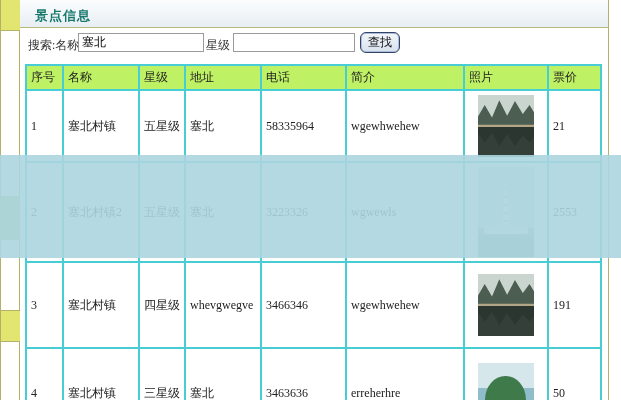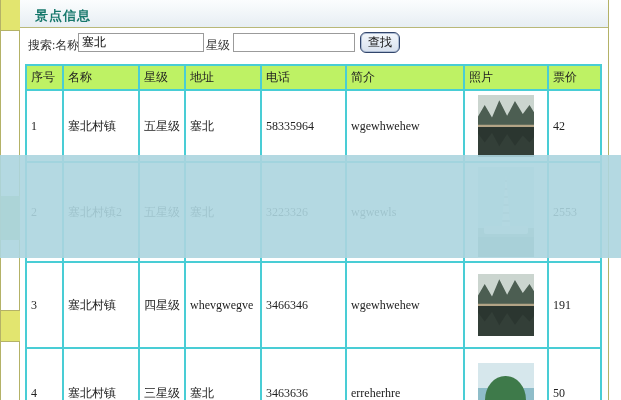--- a/index.html
+++ b/index.html
@@ -137,21 +137,21 @@
         <tr class="row-1">
           <td class="seq-cell">1</td>
           <td>塞北村镇</td>
           <td>五星级</td>
           <td>塞北</td>
           <td>58335964</td>
           <td>wgewhwehew</td>
           <td>
             <div class="photo" data-photo="mountain-lake"></div>
           </td>
-          <td>42</td>
+          <td>21</td>
         </tr>
         <tr class="row-2">
           <td class="seq-cell">2</td>
           <td>塞北村镇2</td>
           <td>五星级</td>
           <td>塞北</td>
           <td>3223326</td>
           <td>wgwewls</td>
           <td>
             <div class="photo" data-photo="pagoda"></div>

